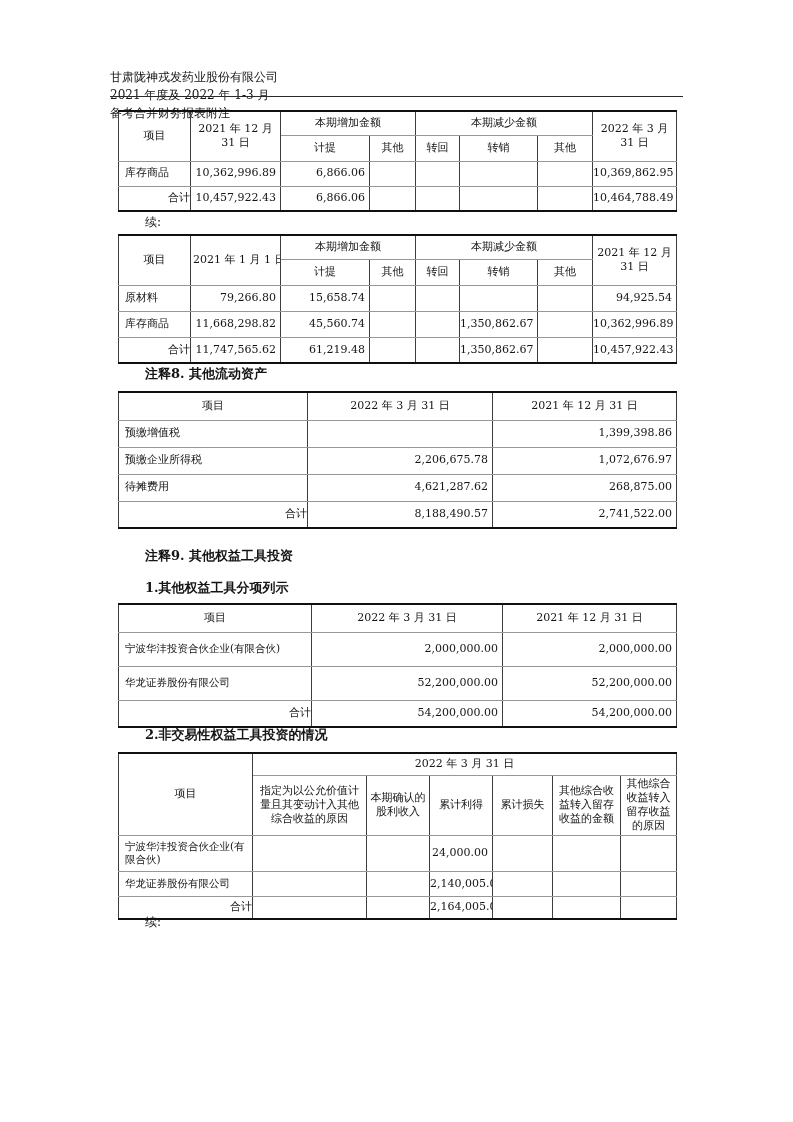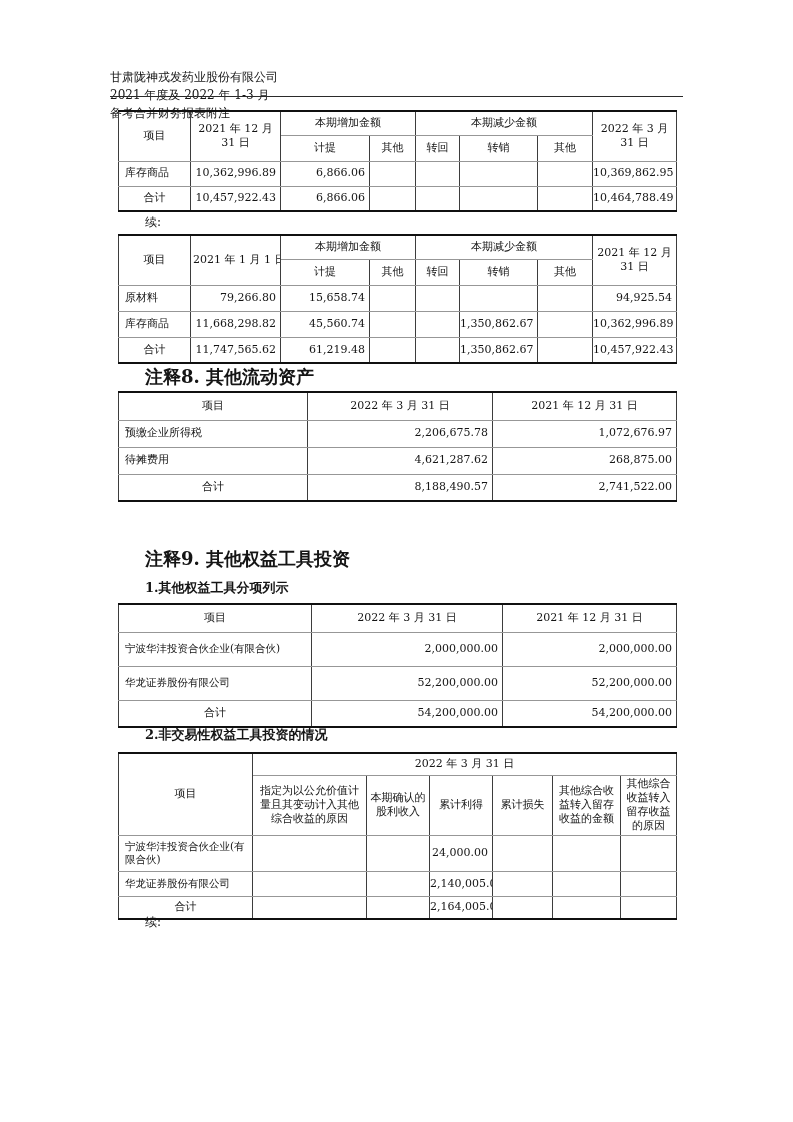--- a/index.html
+++ b/index.html
@@ -31,37 +31,37 @@
     border-top: 1px solid #979797;
     border-bottom: 1px solid #979797;
     font-size: 11px;
     vertical-align: middle;
     overflow: hidden;
     line-height: 1.3;
   }
   .hc { text-align: center; padding: 1px 2px; }
   .lbl { text-align: left; padding-left: 6px; }
   .num { text-align: right; padding-right: 4px; }
-  .ctr { text-align: center; }
+  .ctr { text-align: right; }
   .nw { white-space: nowrap; }
   .small-h td { font-size: 9.5px; }
   .t5 td.item-cell { font-size: 10.5px; }
   .t4 td.lbl { font-size: 10.5px; }
 
   #t1 { top: 110px; }
   #t2 { top: 234px; }
   #t3 { top: 391px; }
   #t4 { top: 603px; }
   #t5 { top: 752px; }
 
   .cont { position: absolute; left: 145px; font-size: 12px; }
   #cont1 { top: 214px; }
   #cont2 { top: 914px; }
 
-  .sec-title { position: absolute; left: 145px; font-size: 18px; font-weight: bold; }
+  .sec-title { position: absolute; left: 145px; font-size: 13px; font-weight: bold; }
   #note8 { top: 365px; }
   #note9 { top: 547px; }
   .sub-title { position: absolute; left: 145px; font-size: 13px; font-weight: bold; }
   #sub1 { top: 579px; }
   #sub2 { top: 726px; }
 
   .page-footer { position: absolute; top: 1038px; left: 0; width: 100%; text-align: center; font-size: 12px; }
 </style>
 </head>
 <body>
@@ -193,20 +193,25 @@
         <col style="width:185px">
         <col style="width:184px">
       </colgroup>
     <tbody>
         <tr style="height:28px">
       <td class="hc">项目</td>
       <td class="hc">2022 年 3 月 31 日</td>
       <td class="hc">2021 年 12 月 31 日</td>
     </tr>
     <tr style="height:27px">
+      <td class="lbl">预缴增值税</td>
+      <td class="num"></td>
+      <td class="num">1,399,398.86</td>
+    </tr>
+    <tr style="height:27px">
       <td class="lbl">预缴企业所得税</td>
       <td class="num">2,206,675.78</td>
       <td class="num">1,072,676.97</td>
     </tr>
     <tr style="height:27px">
       <td class="lbl">待摊费用</td>
       <td class="num">4,621,287.62</td>
       <td class="num">268,875.00</td>
     </tr>
     <tr style="height:27px">

